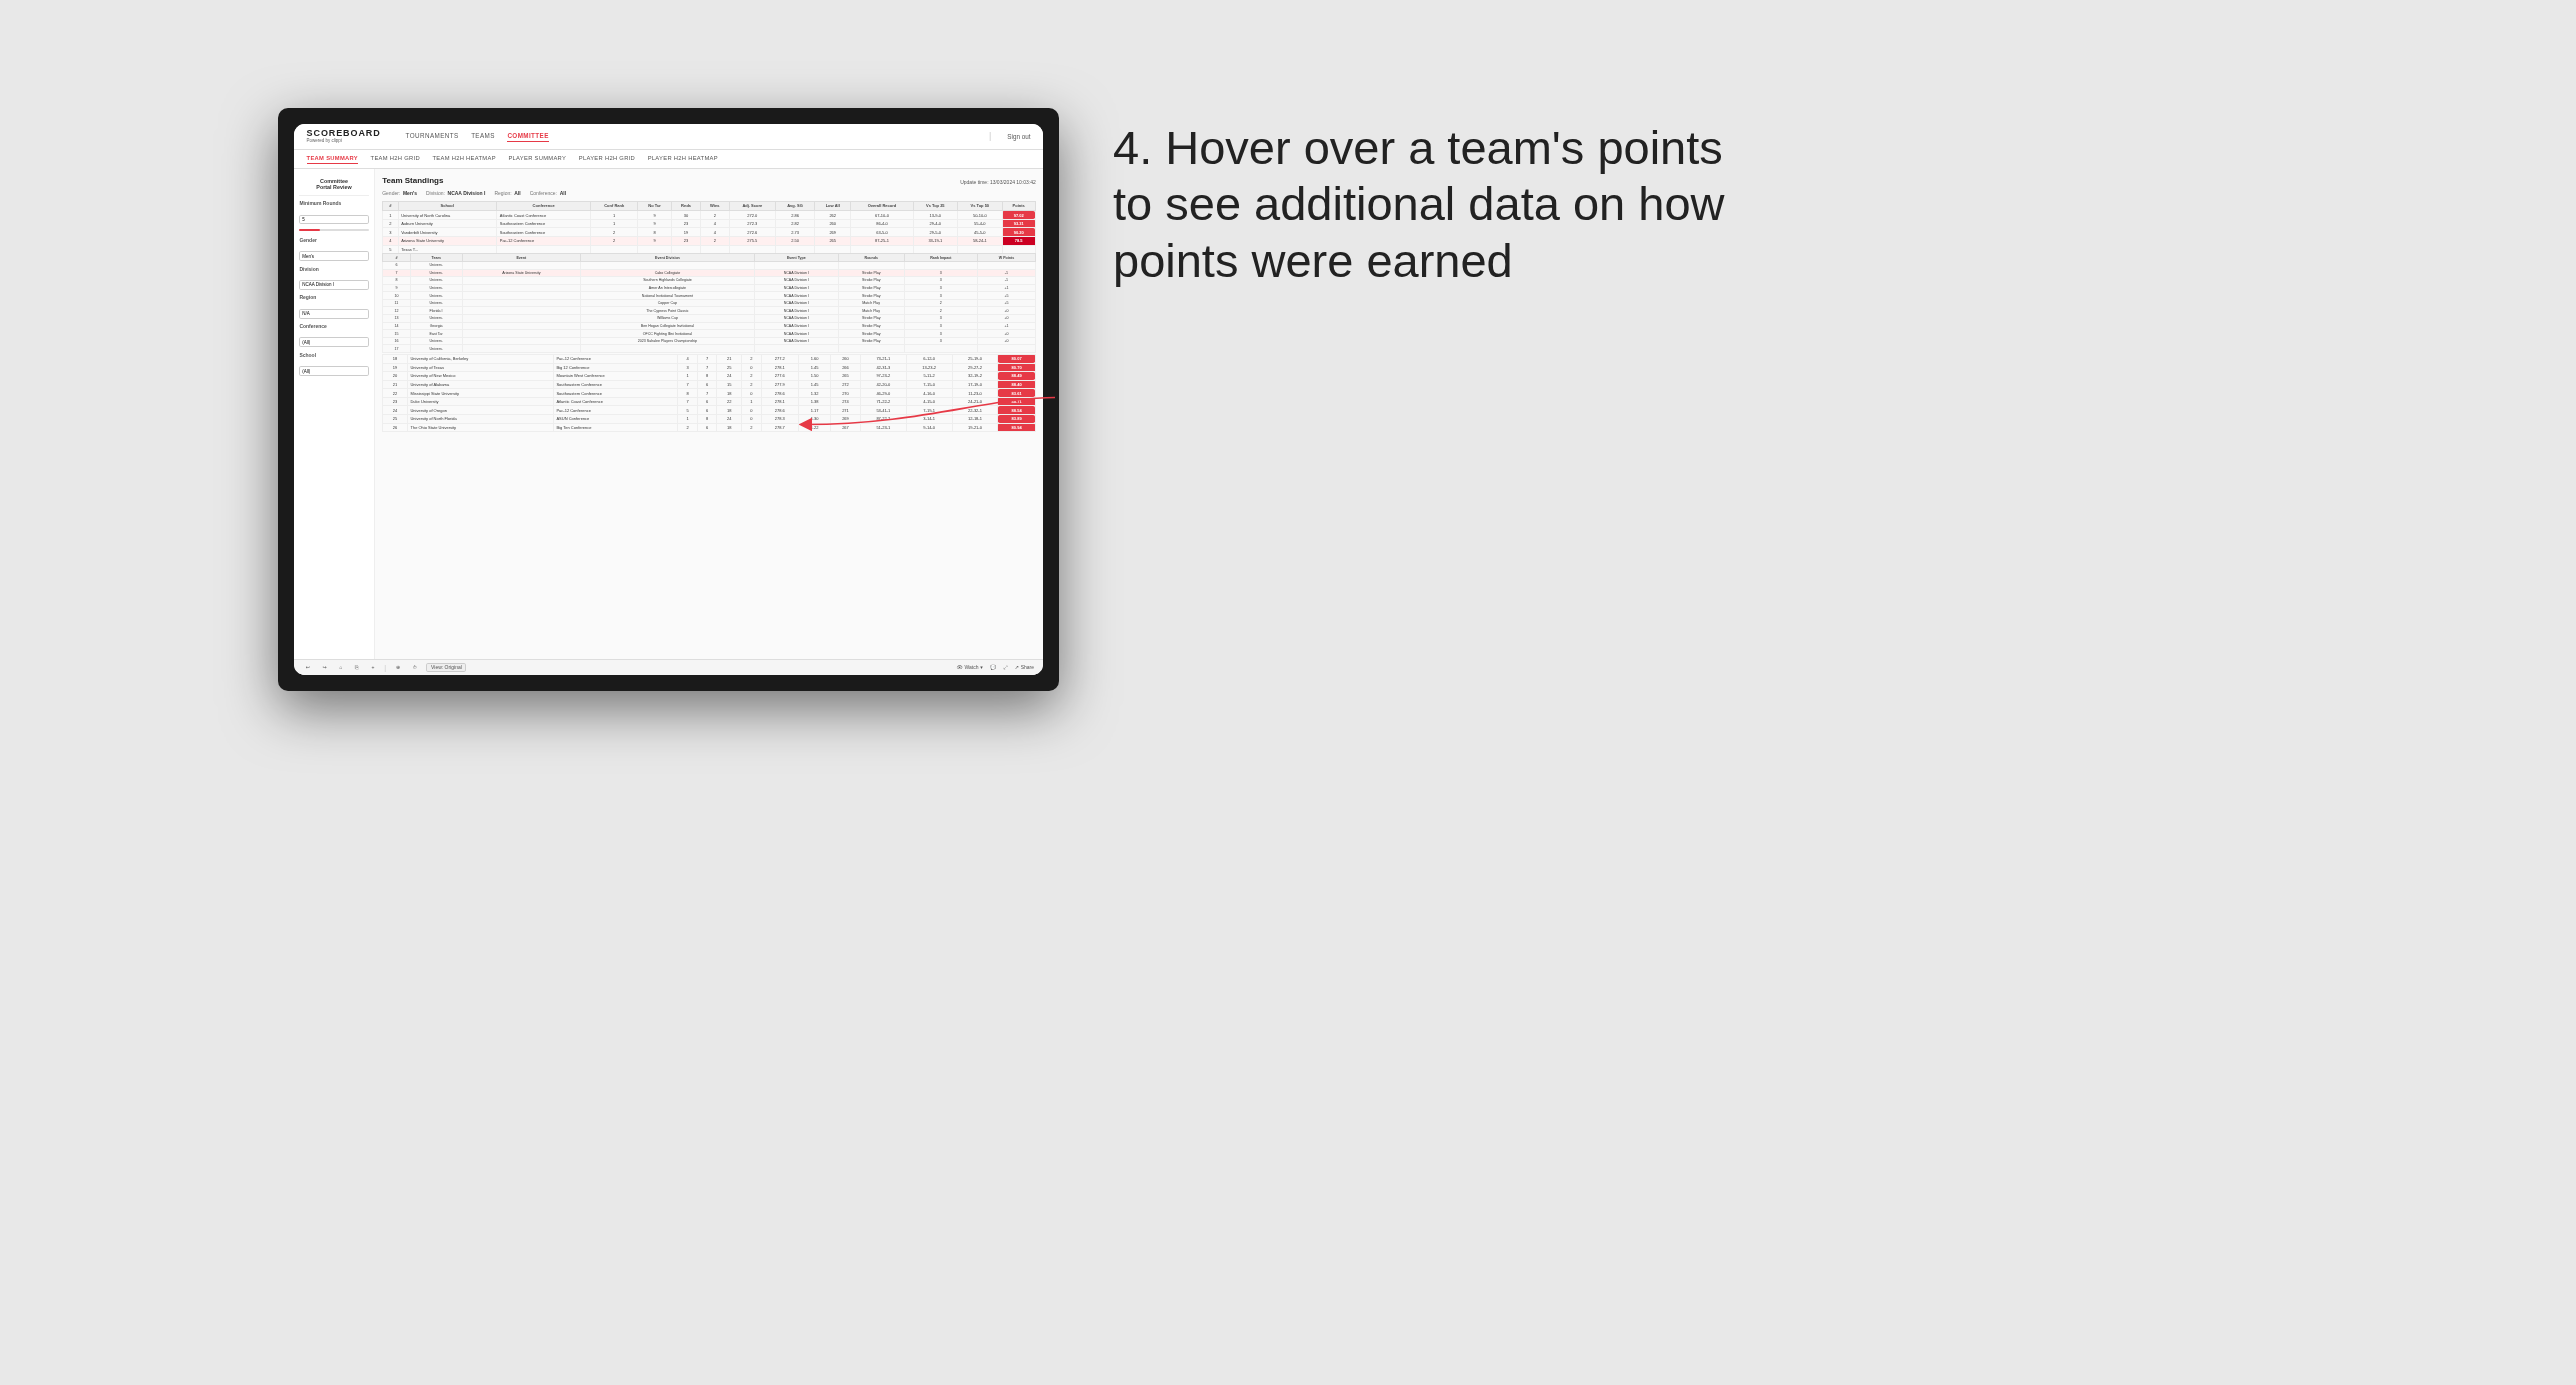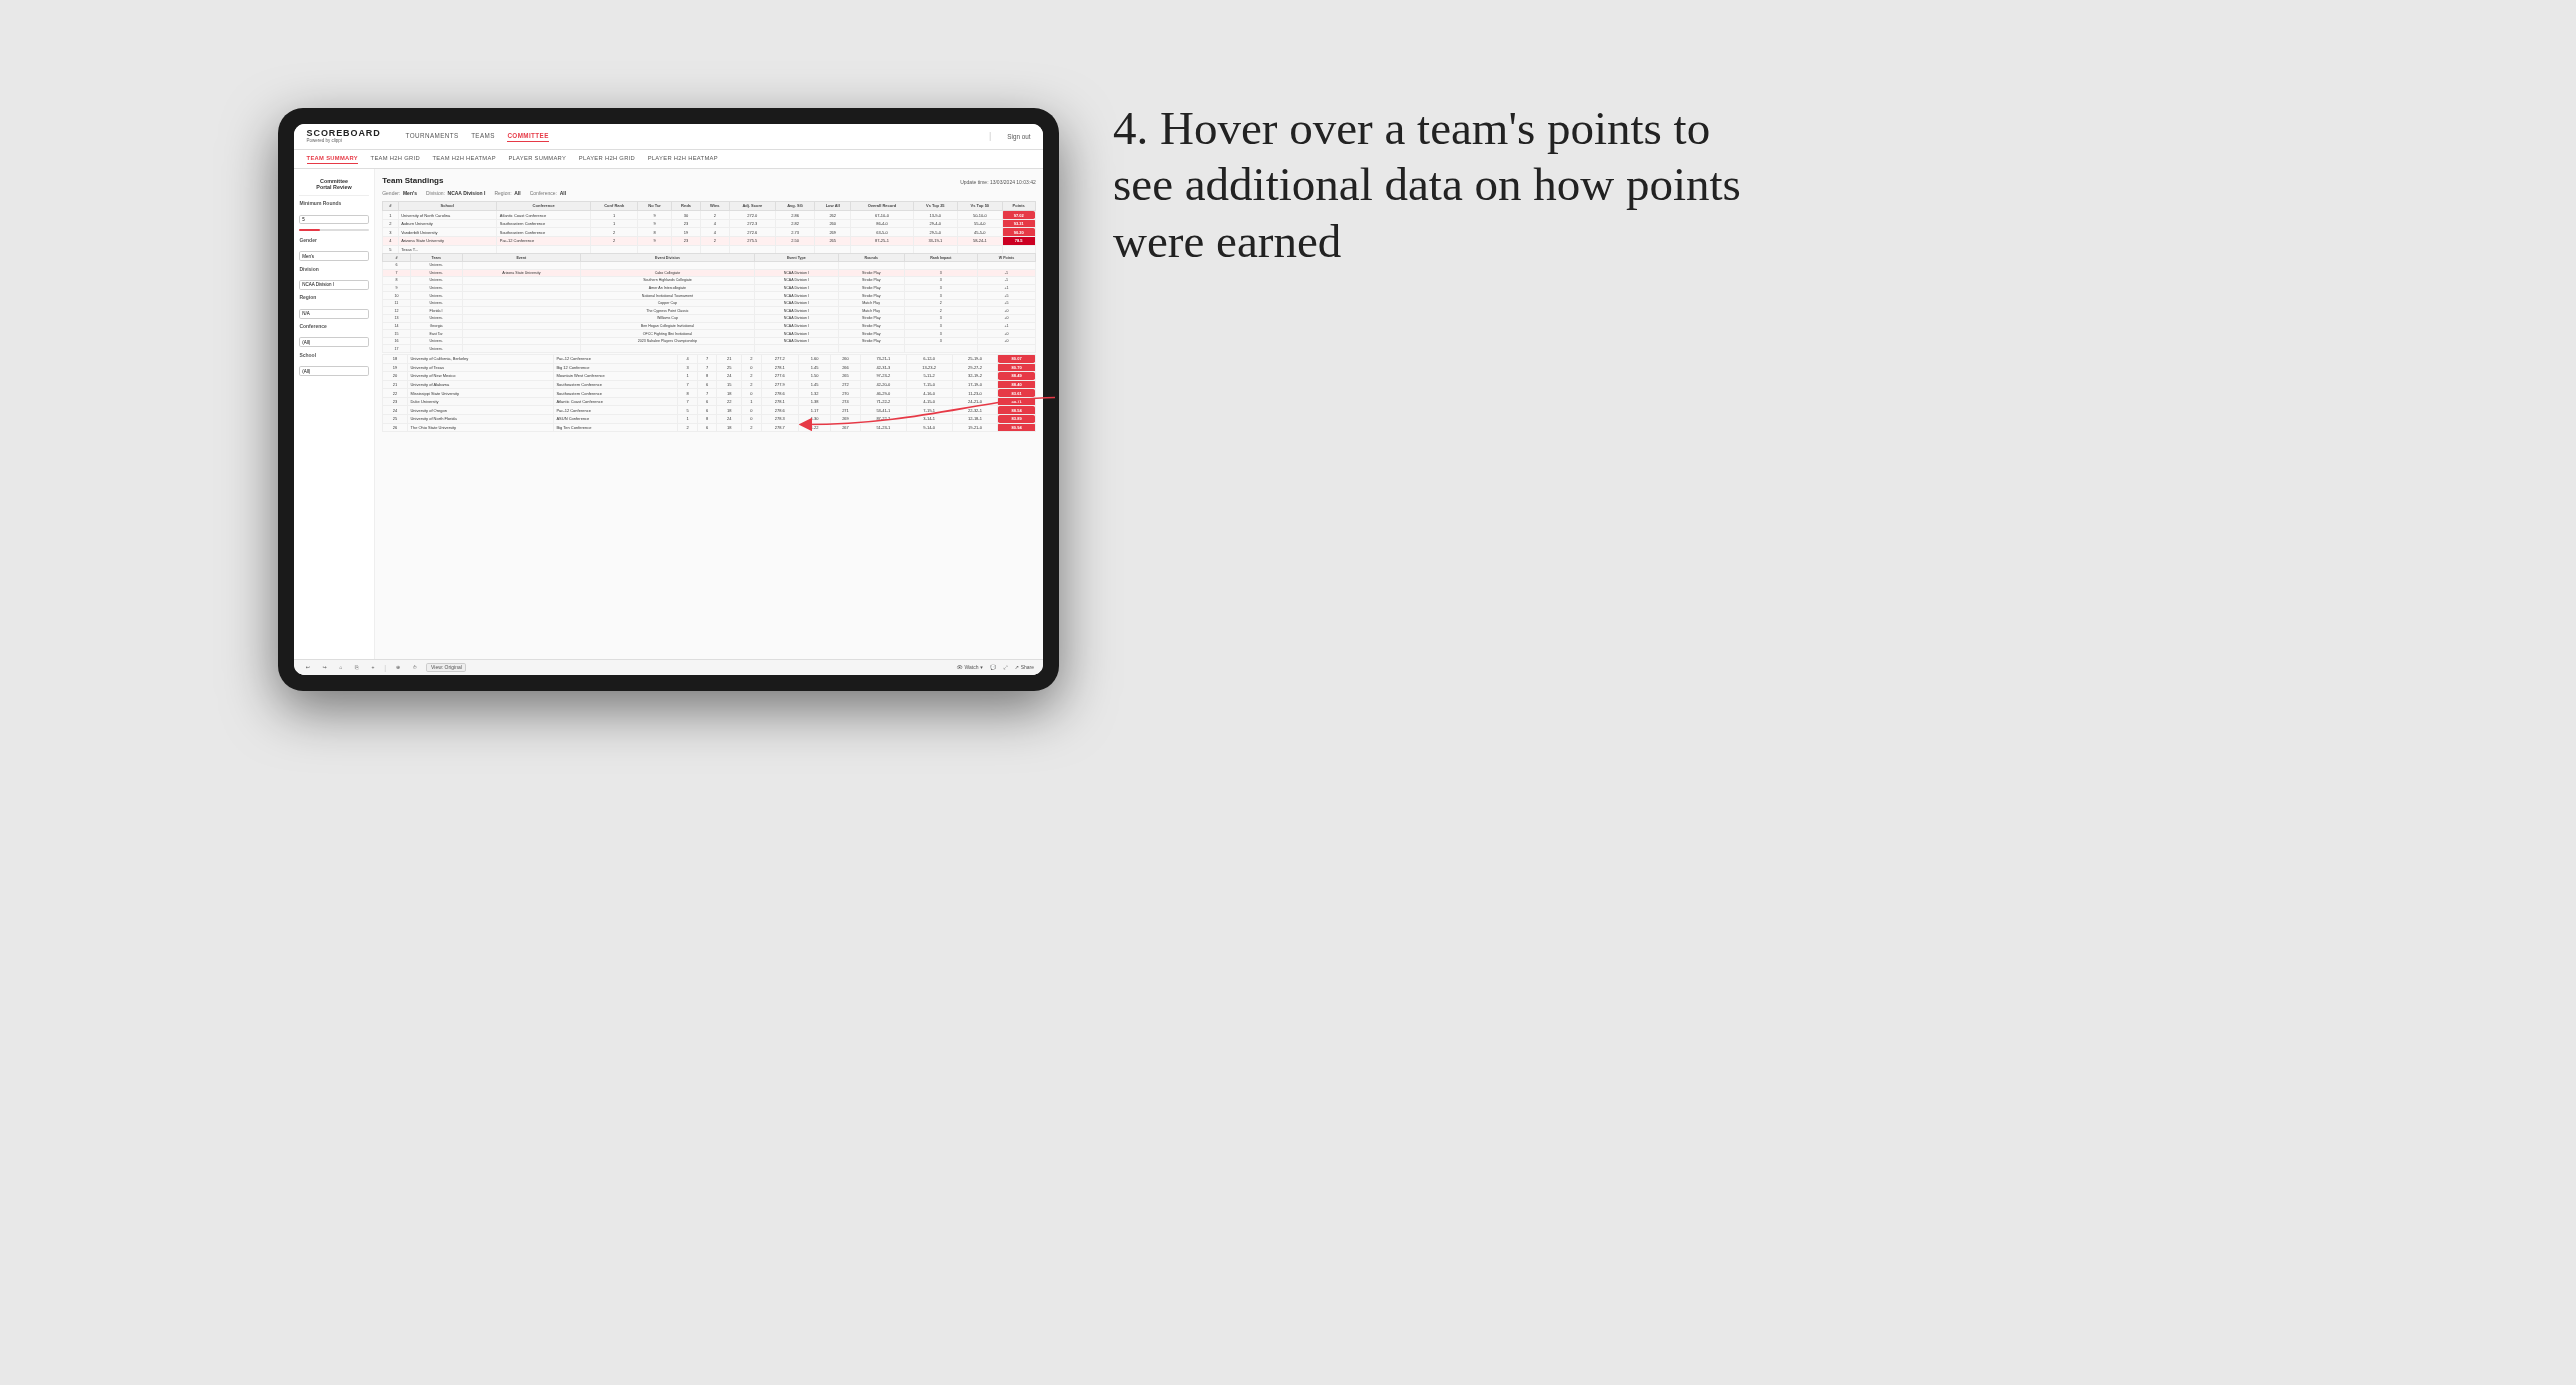--- a/index.html
+++ b/index.html
@@ -13,21 +13,21 @@
     }
 
     
     .tablet-frame {
       position: absolute;
       top: 108px;
       left: 278px;
       width: 781px;
       height: 583px;
       background: #1a1a1a;
-      border-radius: 25px;
+      border-radius: 10px;
       padding: 16px;
       box-shadow: 0 18px 54px rgba(0,0,0,0.5);
     }
     .tablet-screen {
       width: 100%;
       height: 100%;
       background: #fff;
       border-radius: 10.8px;
       overflow: hidden;
       display: flex;
@@ -315,24 +315,23 @@
       color: #555;
       cursor: pointer;
       display: flex;
       align-items: center;
       gap: 1.8px;
     }
 
     
     .annotation-area {
       position: absolute;
-      top: 100px;
+      top: 120px;
       left: 1113px;
       width: 628px;
-      font-family: Liberation Serif, serif;
     }
     .annotation-text {
       font-size: 47px;
       font-weight: 400;
       color: #222;
       line-height: 1.2;
     }
 
     
     .arrow-svg {

